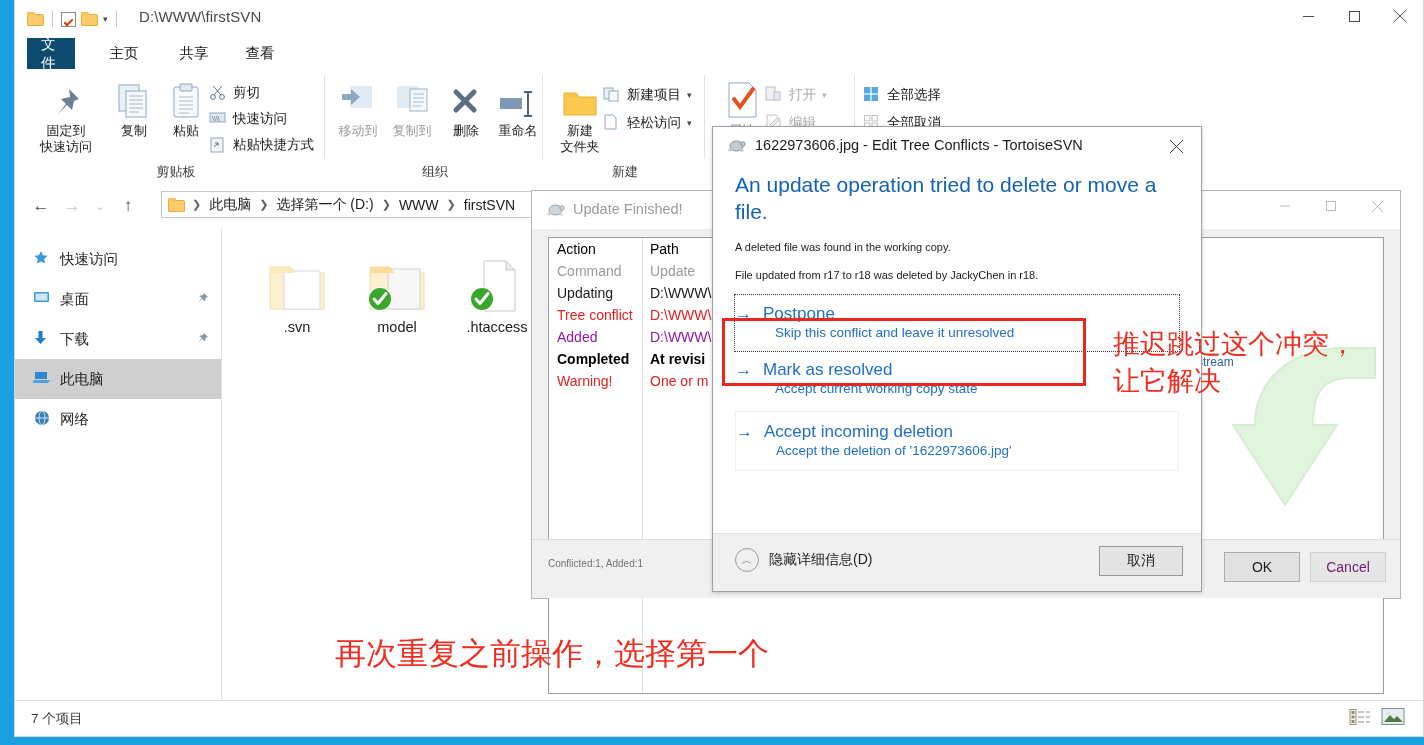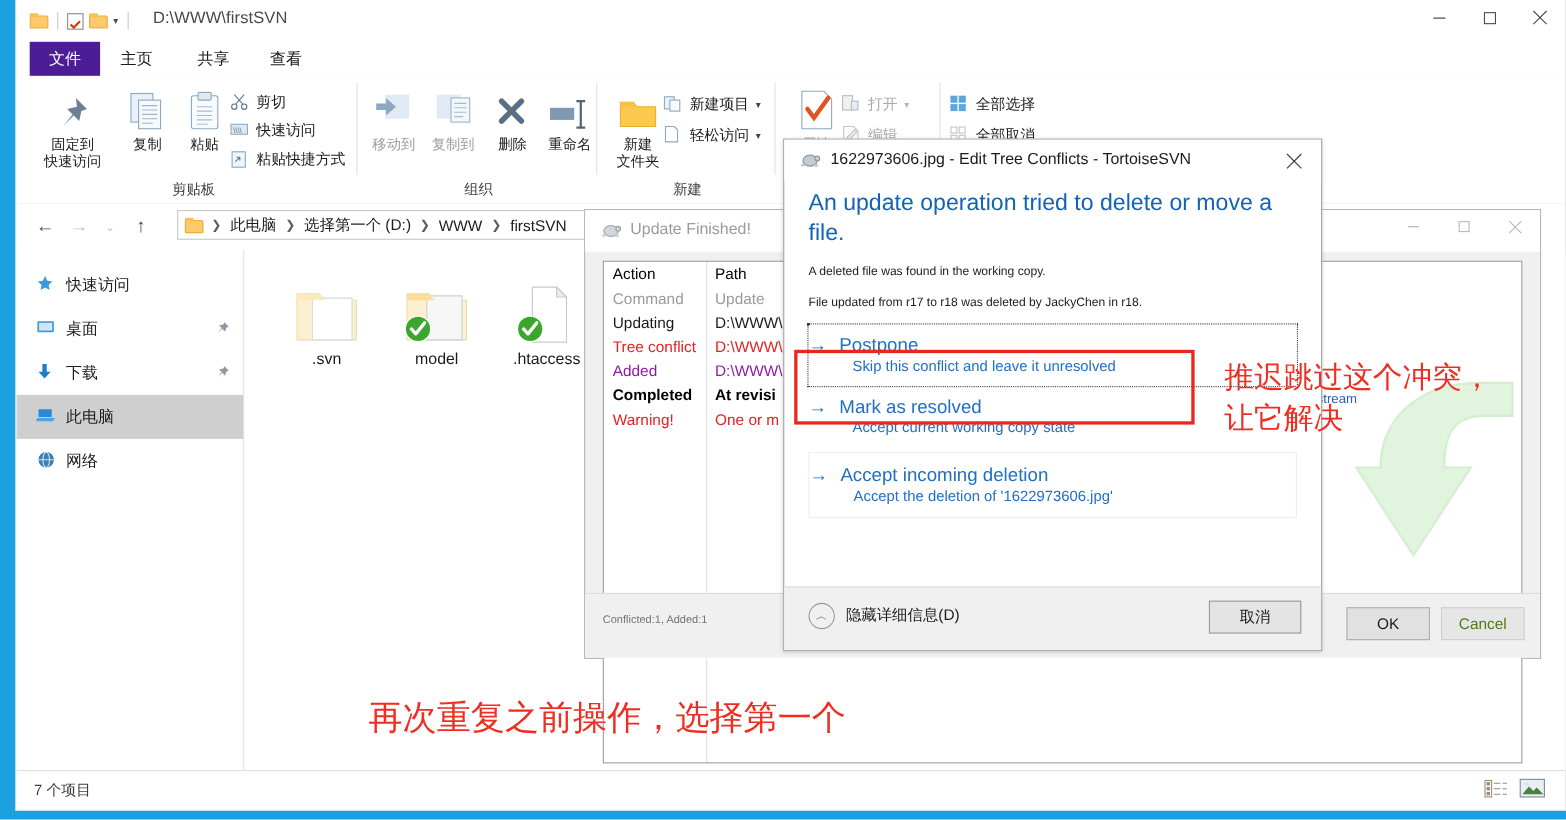--- a/index.html
+++ b/index.html
@@ -32,21 +32,21 @@
   .qat .caret{font-size:9px;color:#4a4a4a;line-height:1;}
   .pathtitle{position:absolute;left:124px;top:8px;font-size:15px;color:#44494d;letter-spacing:.1px;}
 
   .wbtns{position:absolute;right:0;top:0;display:flex;}
   .wbtn{width:46px;height:32px;display:flex;align-items:center;justify-content:center;color:#4c4c4c;}
   .wbtn svg{display:block;}
 
   
   .tabrow{position:absolute;left:0;top:38px;width:100%;height:31px;background:#fff;border-bottom:1px solid #d9d9d9;}
   .tab{position:absolute;top:0;height:31px;display:flex;align-items:center;justify-content:center;font-size:14.5px;color:#1a1a1a;padding:0 14px;box-sizing:border-box;}
-  .tab.file{left:12px;width:64px;background:#4c1d95;color:#fff;text-align:center;}
+  .tab.file{left:12px;width:48px;background:#0c4a6e;color:#fff;}
   .tab.t2{left:76px;width:66px;}
   .tab.t3{left:146px;width:66px;}
   .tab.t4{left:212px;width:66px;}
   .ribbon-help{position:absolute;right:8px;top:38px;height:31px;display:flex;align-items:center;gap:10px;padding-right:4px;}
   .chev-up{color:#5a5a5a;font-size:13px;}
   .qmark{width:19px;height:19px;border-radius:50%;background:#1b72c4;color:#fff;font-size:13px;font-weight:bold;display:flex;align-items:center;justify-content:center;}
 
   
   .ribbon{position:absolute;left:0;top:69px;width:100%;height:116px;background:#fff;border-bottom:1px solid #d4d4d4;overflow:hidden;}
   .rgroup{position:absolute;top:0;height:116px;}
@@ -97,21 +97,21 @@
   .updwin .ubtn{width:46px;height:30px;display:flex;align-items:center;justify-content:center;color:#b9b9b9;}
   .listbox{position:absolute;left:16px;top:46px;right:16px;height:455px;background:#fff;border:1px solid #9d9d9d;overflow:hidden;}
   .lrow{display:flex;height:22px;align-items:center;font-size:14px;}
   .lcol1{width:93px;padding-left:8px;box-sizing:border-box;flex:none;}
   .lcol2{flex:1;padding-left:8px;box-sizing:border-box;}
   .lsep{position:absolute;left:93px;top:0;bottom:0;width:1px;background:#e0e0e0;}
   .ubar{position:absolute;left:0;bottom:0;width:100%;height:58px;background:#f0f0f0;border-top:1px solid #dcdcdc;}
   .ustat{position:absolute;left:16px;top:18px;font-size:10px;color:#737373;}
   .ubtnrow{position:absolute;right:14px;top:12px;display:flex;gap:10px;}
   .wbutton{width:76px;height:30px;border:1px solid #adadad;background:#e1e1e1;font-size:14px;color:#1b1b1b;display:flex;align-items:center;justify-content:center;box-sizing:border-box;}
-  .wbutton.dis{color:#4d7c0f;border-color:#cfcfcf;background:#e6e6e6;}
+  .wbutton.dis{color:#701a75;border-color:#cfcfcf;background:#e6e6e6;}
 
   
   .tdlg{
     position:absolute;left:712px;top:126px;width:490px;height:466px;
     background:#fff;border:1px solid #a0a0a0;box-sizing:border-box;
     box-shadow:0 1px 4px rgba(0,0,0,.18);
   }
   .tdlg .tbar{position:absolute;left:0;top:0;width:100%;height:38px;background:#fff;}
   .tdlg .ttitle{position:absolute;left:14px;top:10px;display:flex;align-items:center;gap:9px;font-size:14.5px;color:#1b1b1b;white-space:nowrap;}
   .tdlg .tclose{position:absolute;right:4px;top:4px;width:42px;height:30px;display:flex;align-items:center;justify-content:center;color:#3a3a3a;}

